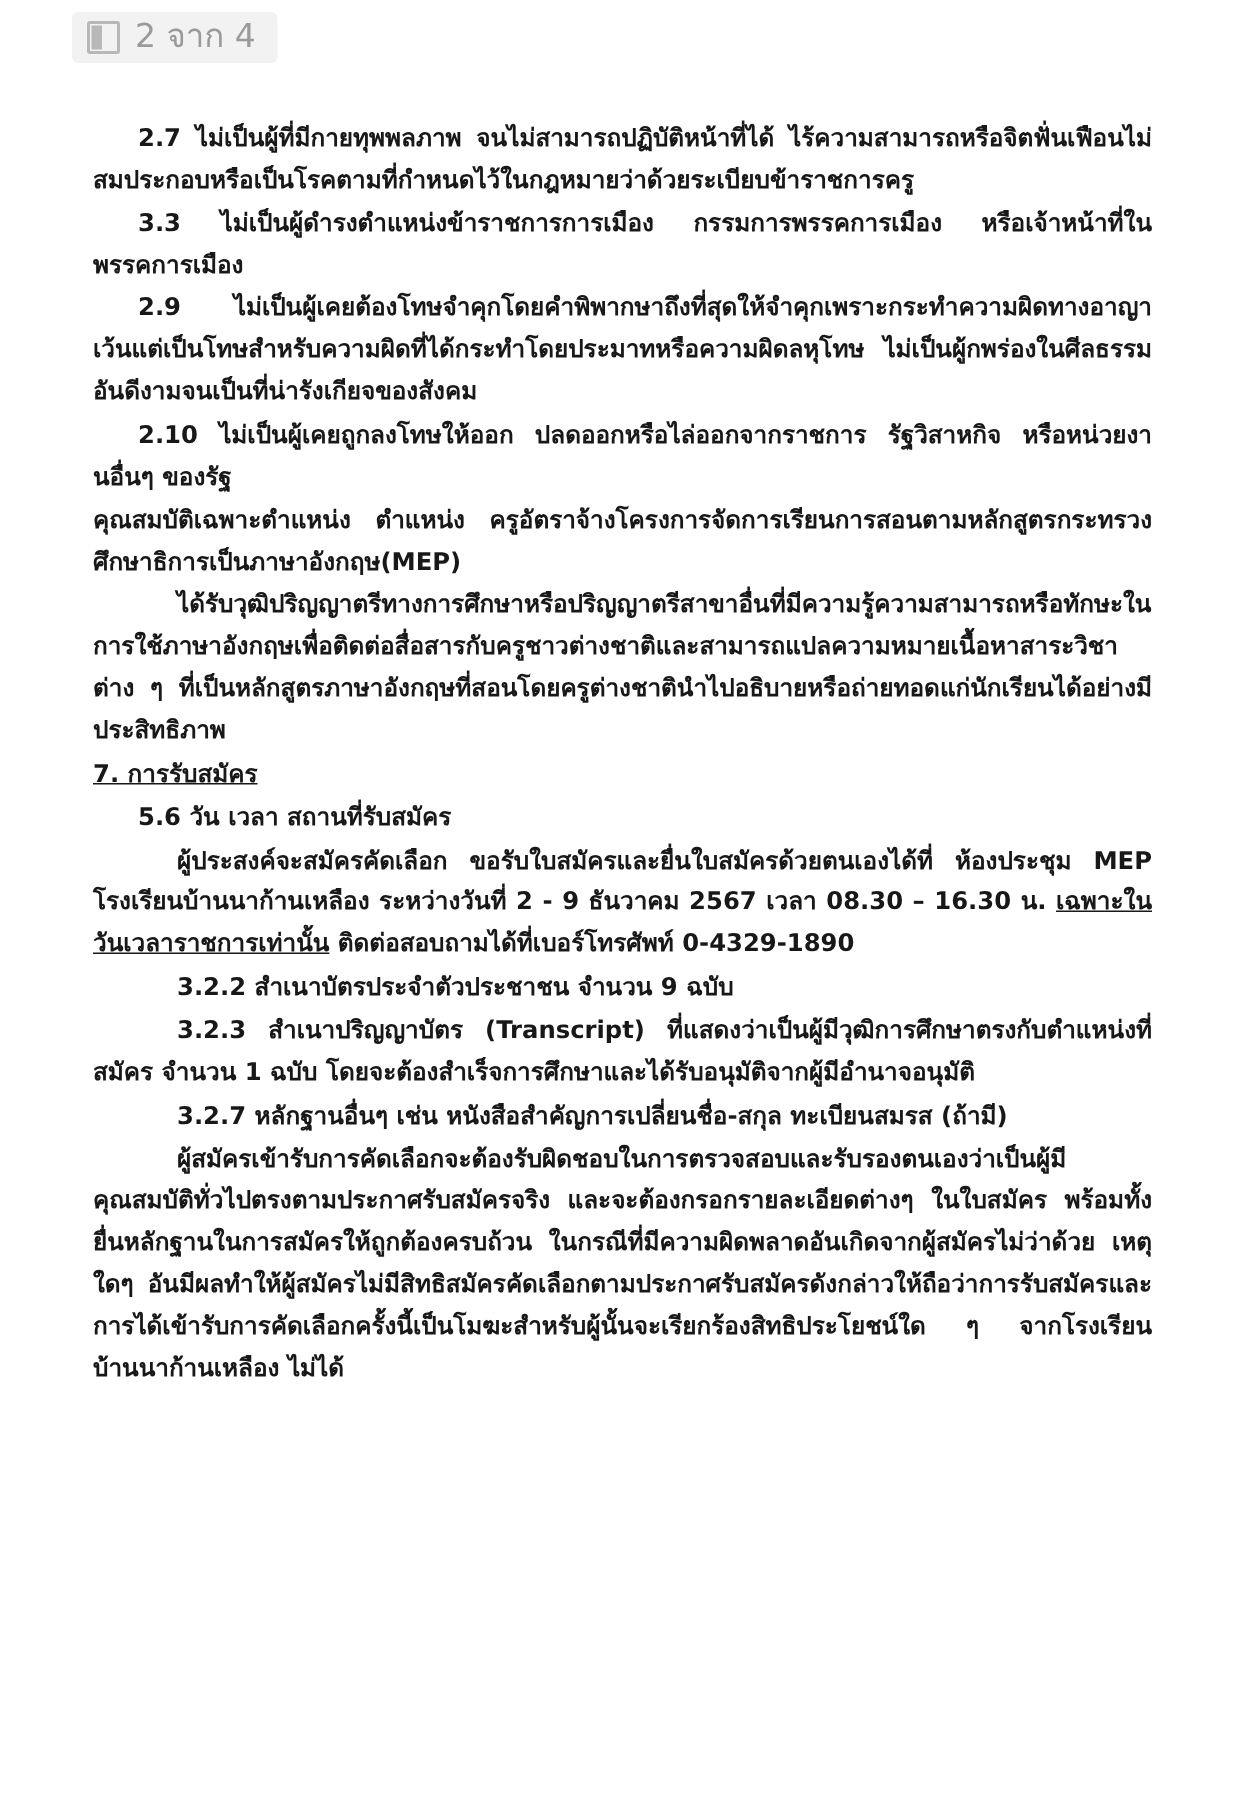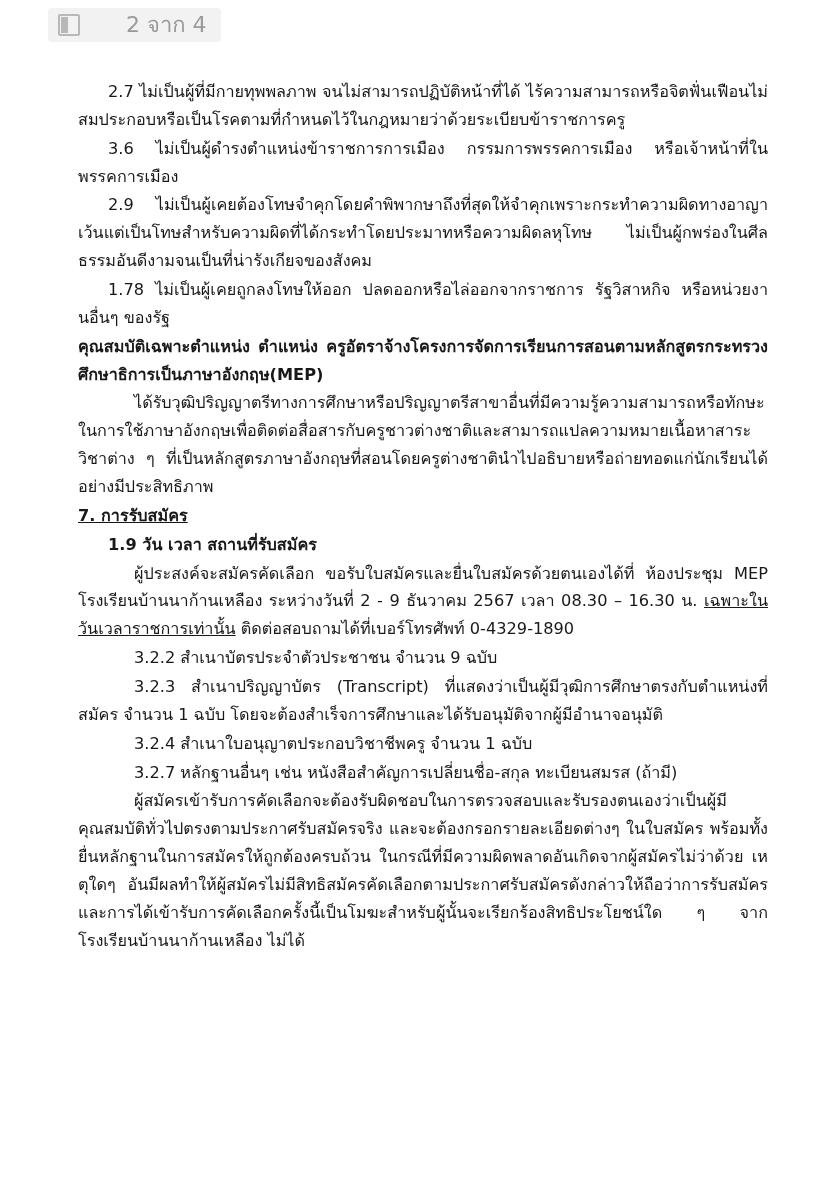--- a/index.html
+++ b/index.html
@@ -47,38 +47,38 @@
   .page-indicator .pager-icon .inner {
     position: absolute;
     left: 3px;
     top: 3px;
     width: 7px;
     height: 16px;
     background: #b8b8b8;
   }
   .page-indicator .pager-text {
     white-space: nowrap;
-    margin-left: 36px;
   }
 
   
   .doc {
     position: absolute;
     top: 78px;
     left: 62px;
     width: 706px;
     font-size: 16.2px;
     line-height: 1.72;
     color: #181818;
   }
 
   .doc p {
-    margin: 0 0 1px 16px;
+    margin: 0 0 1px 0;
     text-align: justify;
     text-justify: inter-word;
+    font-weight: bold;
   }
 
   .ind-1 { text-indent: 30px; }
   .ind-2 { text-indent: 56px; }
 
   .bold { font-weight: bold; }
   .u { text-decoration: underline; }
 
   .block-gap-top { margin-top: 14px; }
 </style>
@@ -88,26 +88,25 @@
 <div class="page-indicator">
   <span class="pager-icon">
     <span class="outer"></span>
     <span class="inner"></span>
   </span>
   <span class="pager-text">2 จาก 4</span>
 </div>
 
 <div class="doc" id="doc-root">
     <p class="ind-1">2.7 ไม่เป็นผู้ที่มีกายทุพพลภาพ จนไม่สามารถปฏิบัติหน้าที่ได้ ไร้ความสามารถหรือจิตฟั่นเฟือนไม่สมประกอบหรือเป็นโรคตามที่กำหนดไว้ในกฎหมายว่าด้วยระเบียบข้าราชการครู</p>
-    <p class="ind-1">3.6 ไม่เป็นผู้ดำรงตำแหน่งข้าราชการการเมือง กรรมการพรรคการเมือง หรือเจ้าหน้าที่ในพรรคการเมือง</p>
+    <p class="ind-1">3.3 ไม่เป็นผู้ดำรงตำแหน่งข้าราชการการเมือง กรรมการพรรคการเมือง หรือเจ้าหน้าที่ในพรรคการเมือง</p>
     <p class="ind-1">2.9 ไม่เป็นผู้เคยต้องโทษจำคุกโดยคำพิพากษาถึงที่สุดให้จำคุกเพราะกระทำความผิดทางอาญา เว้นแต่เป็นโทษสำหรับความผิดที่ได้กระทำโดยประมาทหรือความผิดลหุโทษ ไม่เป็นผู้กพร่องในศีลธรรมอันดีงามจนเป็นที่น่ารังเกียจของสังคม</p>
-    <p class="ind-1">1.78 ไม่เป็นผู้เคยถูกลงโทษให้ออก ปลดออกหรือไล่ออกจากราชการ  รัฐวิสาหกิจ  หรือหน่วยงานอื่นๆ ของรัฐ</p>
+    <p class="ind-1">2.10 ไม่เป็นผู้เคยถูกลงโทษให้ออก ปลดออกหรือไล่ออกจากราชการ  รัฐวิสาหกิจ  หรือหน่วยงานอื่นๆ ของรัฐ</p>
     <p class="bold block-gap-top">คุณสมบัติเฉพาะตำแหน่ง   ตำแหน่ง ครูอัตราจ้างโครงการจัดการเรียนการสอนตามหลักสูตรกระทรวงศึกษาธิการเป็นภาษาอังกฤษ(MEP)</p>
     <p class="ind-2 block-gap-top">ได้รับวุฒิปริญญาตรีทางการศึกษาหรือปริญญาตรีสาขาอื่นที่มีความรู้ความสามารถหรือทักษะในการใช้ภาษาอังกฤษเพื่อติดต่อสื่อสารกับครูชาวต่างชาติและสามารถแปลความหมายเนื้อหาสาระวิชาต่าง ๆ ที่เป็นหลักสูตรภาษาอังกฤษที่สอนโดยครูต่างชาตินำไปอธิบายหรือถ่ายทอดแก่นักเรียนได้อย่างมีประสิทธิภาพ</p>
     <p class="bold u">7. การรับสมัคร</p>
-    <p class="ind-1 bold">1.9 วัน เวลา สถานที่รับสมัคร</p>
+    <p class="ind-1 bold">5.6 วัน เวลา สถานที่รับสมัคร</p>
     <p class="ind-2"><span>ผู้ประสงค์จะสมัครคัดเลือก ขอรับใบสมัครและยื่นใบสมัครด้วยตนเองได้ที่ ห้องประชุม MEP โรงเรียนบ้านนาก้านเหลือง  ระหว่างวันที่ 2 - 9 ธันวาคม 2567 เวลา 08.30 – 16.30 น.  </span><span class="u">เฉพาะในวันเวลาราชการเท่านั้น</span><span> ติดต่อสอบถามได้ที่เบอร์โทรศัพท์ 0-4329-1890</span></p>
     <p class="ind-2">3.2.2 สำเนาบัตรประจำตัวประชาชน  จำนวน  9  ฉบับ</p>
     <p class="ind-2">3.2.3 สำเนาปริญญาบัตร (Transcript) ที่แสดงว่าเป็นผู้มีวุฒิการศึกษาตรงกับตำแหน่งที่สมัคร จำนวน  1  ฉบับ  โดยจะต้องสำเร็จการศึกษาและได้รับอนุมัติจากผู้มีอำนาจอนุมัติ</p>
-    <p class="ind-2">3.2.4 สำเนาใบอนุญาตประกอบวิชาชีพครู จำนวน  1  ฉบับ</p>
     <p class="ind-2">3.2.7 หลักฐานอื่นๆ เช่น หนังสือสำคัญการเปลี่ยนชื่อ-สกุล ทะเบียนสมรส (ถ้ามี)</p>
     <p class="ind-2">ผู้สมัครเข้ารับการคัดเลือกจะต้องรับผิดชอบในการตรวจสอบและรับรองตนเองว่าเป็นผู้มีคุณสมบัติทั่วไปตรงตามประกาศรับสมัครจริง และจะต้องกรอกรายละเอียดต่างๆ ในใบสมัคร พร้อมทั้งยื่นหลักฐานในการสมัครให้ถูกต้องครบถ้วน ในกรณีที่มีความผิดพลาดอันเกิดจากผู้สมัครไม่ว่าด้วย เหตุใดๆ อันมีผลทำให้ผู้สมัครไม่มีสิทธิสมัครคัดเลือกตามประกาศรับสมัครดังกล่าวให้ถือว่าการรับสมัครและการได้เข้ารับการคัดเลือกครั้งนี้เป็นโมฆะสำหรับผู้นั้นจะเรียกร้องสิทธิประโยชน์ใด ๆ จากโรงเรียนบ้านนาก้านเหลือง ไม่ได้</p>
   </div>
 
 </body></html>

